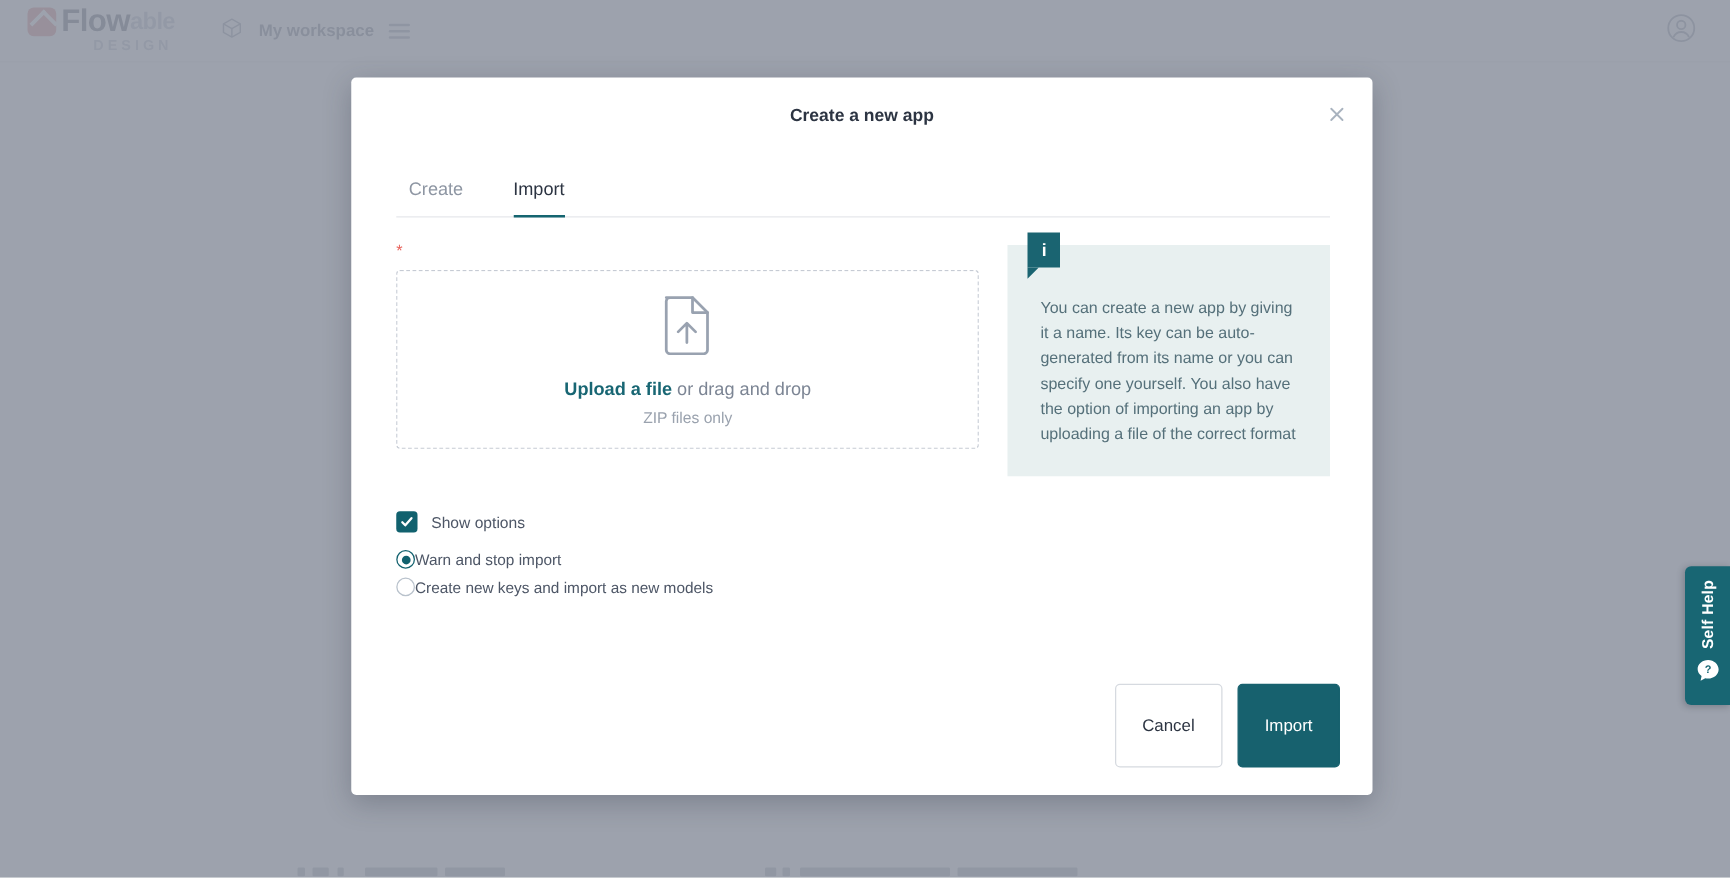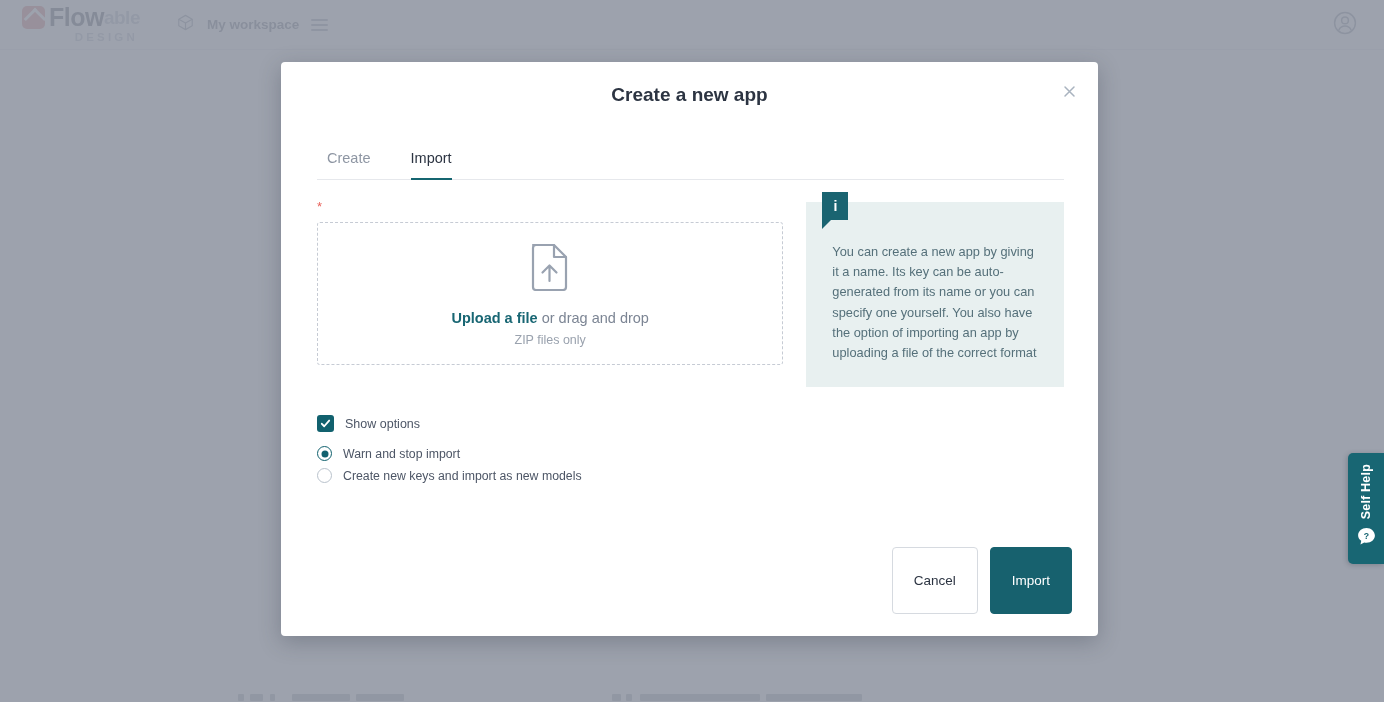--- a/index.html
+++ b/index.html
@@ -90,21 +90,21 @@
 
   #modal-close {
     position: absolute; right: 14px; top: 14px;
     width: 30px; height: 30px;
     display: flex; align-items: center; justify-content: center;
     color: #a9b3bf; cursor: pointer;
   }
 
   #modal-title {
     text-align: center;
-    font-size: 19px;
+    font-size: 14px;
     font-weight: bold;
     color: #2c3442;
     padding-top: 22px;
   }
 
   #tabs {
     margin: 44px 34px 0 36px;
     border-bottom: 1px solid #e6e8ec;
     display: flex; gap: 30px;
     height: 30px;
@@ -188,21 +188,21 @@
     flex: none; position: relative;
   }
   .radio.checked { border-color: #11616e; }
   .radio.checked::after {
     content: "";
     position: absolute; left: 50%; top: 50%;
     transform: translate(-50%,-50%);
     width: 7px; height: 7px; border-radius: 50%;
     background: #11616e;
   }
-  .radio-label { font-size: 12.3px; color: #4d5666; margin-left: 11px; }
+  .radio-label { font-size: 12.3px; color: #4d5666; margin-left: 0; }
 
   
   #modal-footer {
     position: absolute; right: 26px; bottom: 22px;
     display: flex; gap: 12px;
   }
   .btn {
     font-size: 13.5px; font-family: "Liberation Sans", sans-serif;
     border-radius: 4px; cursor: pointer;
     padding: 25px 21px;

